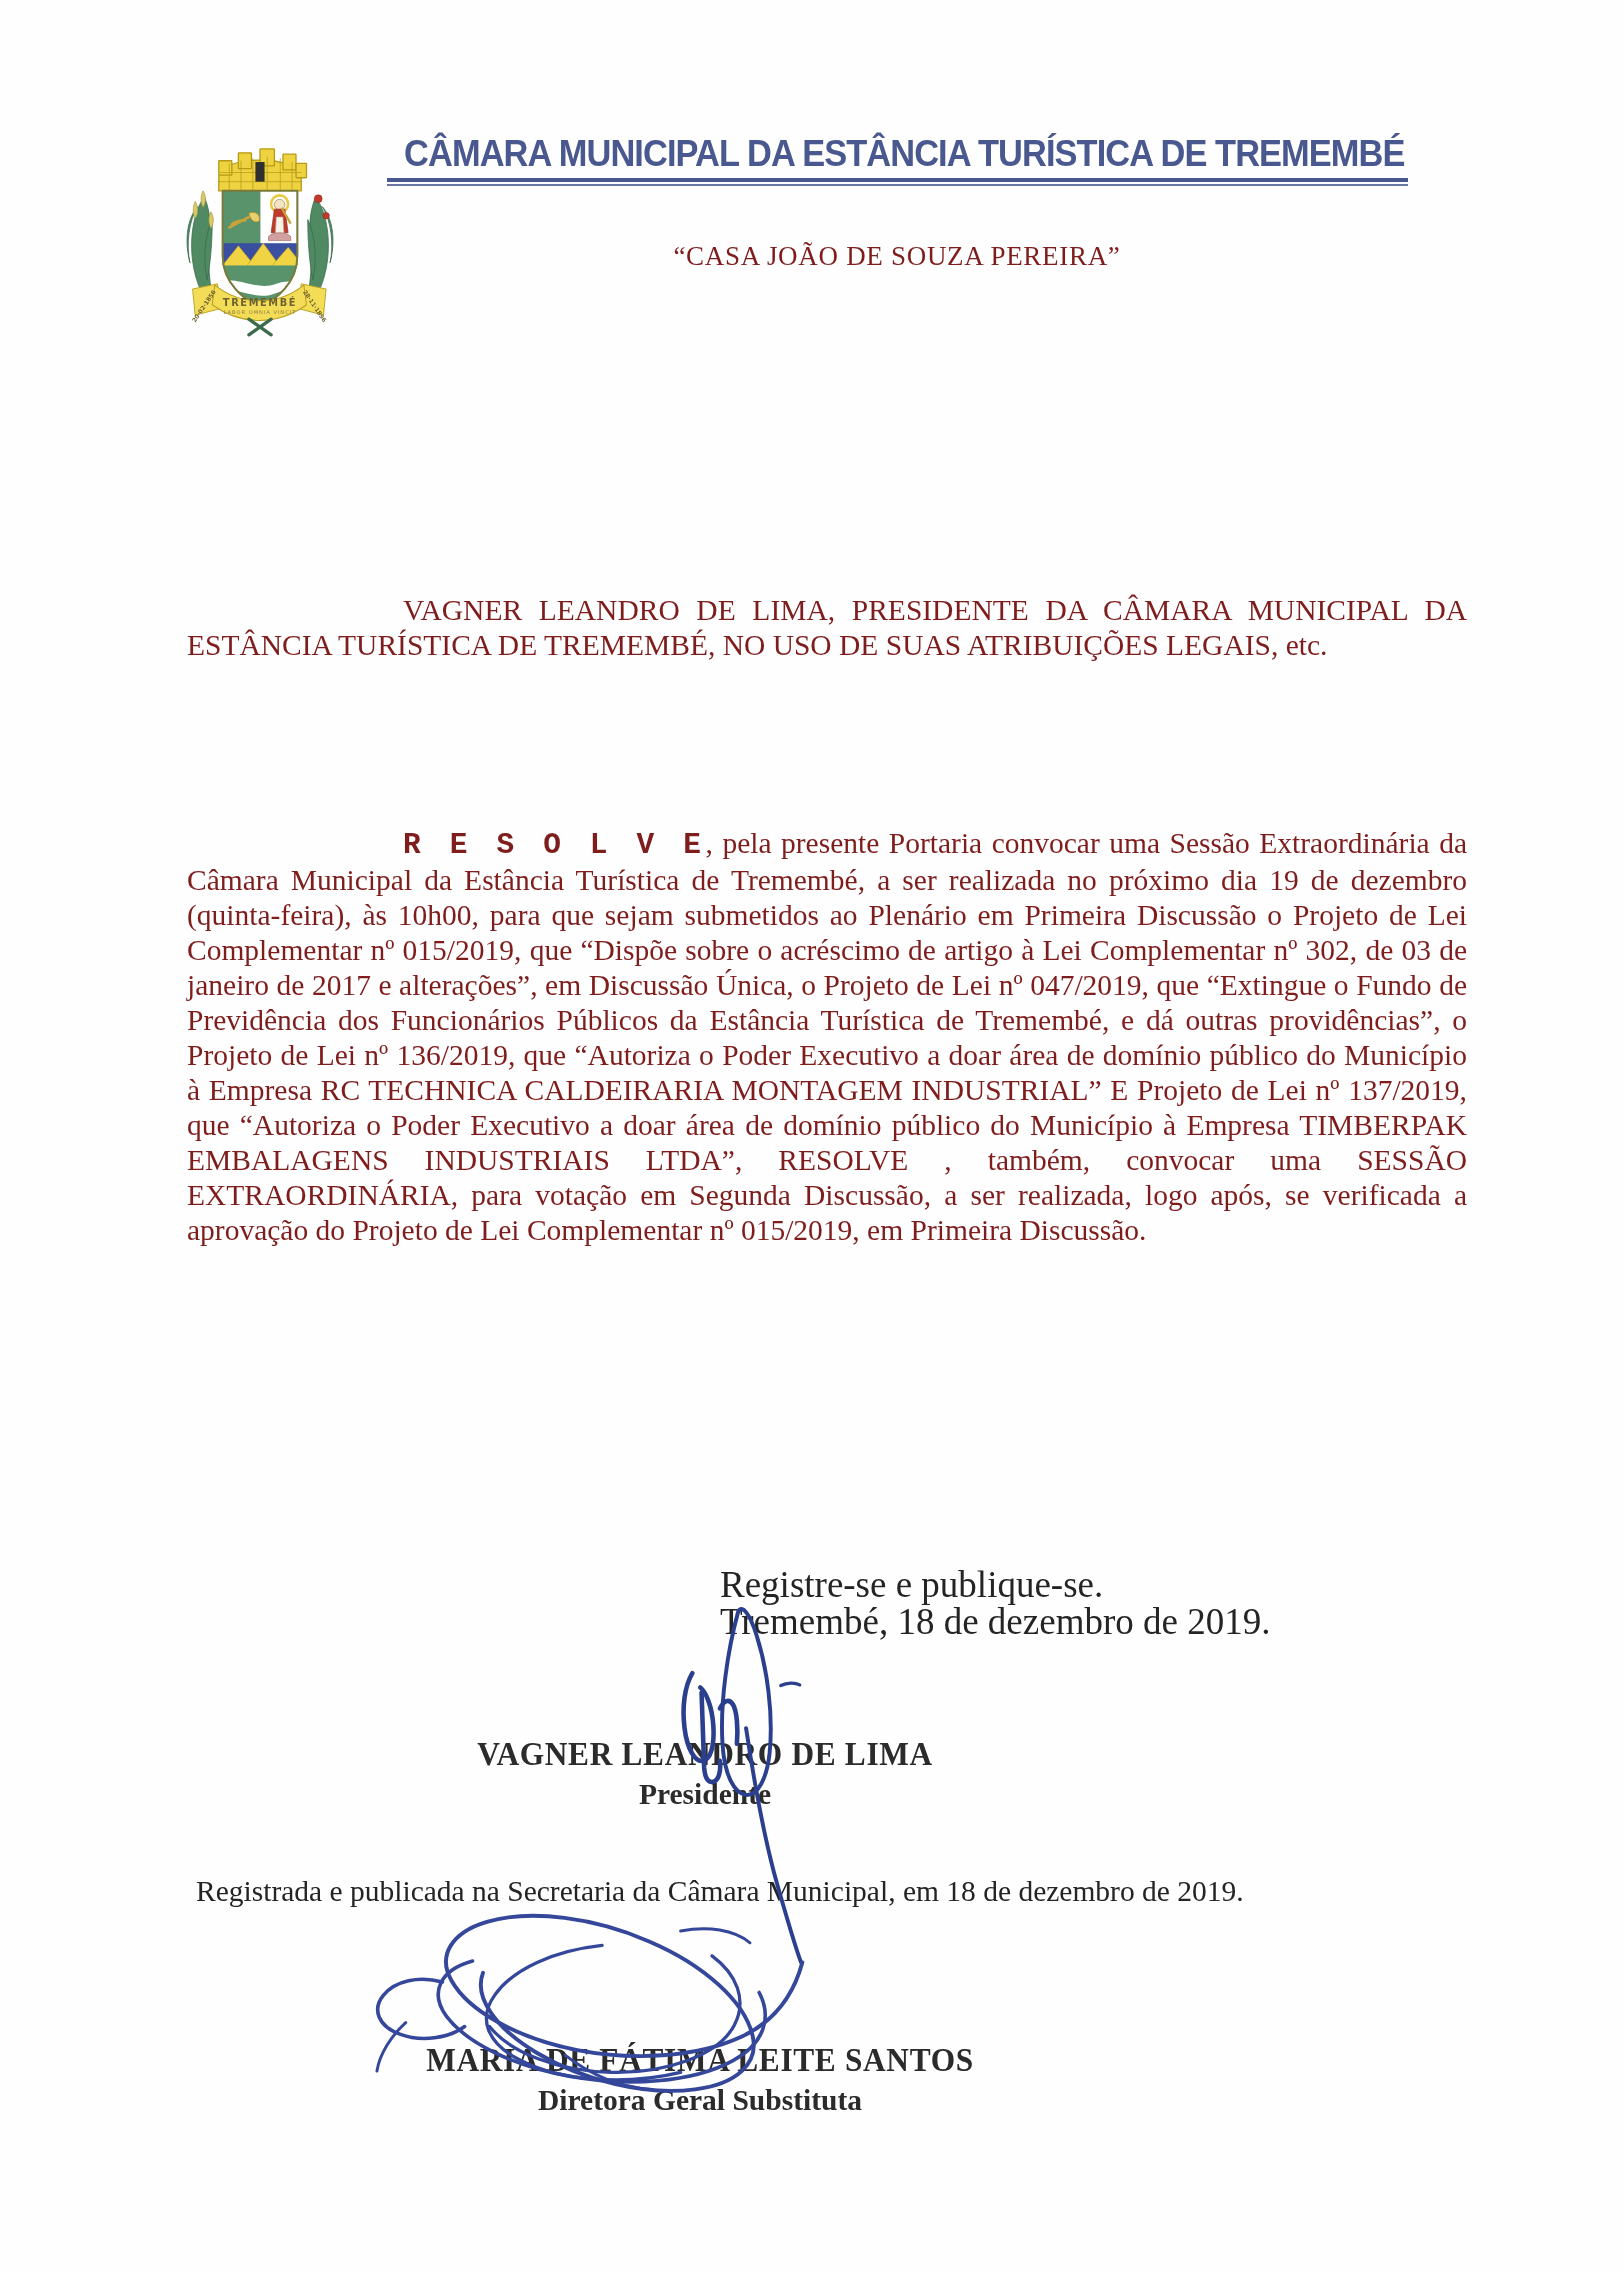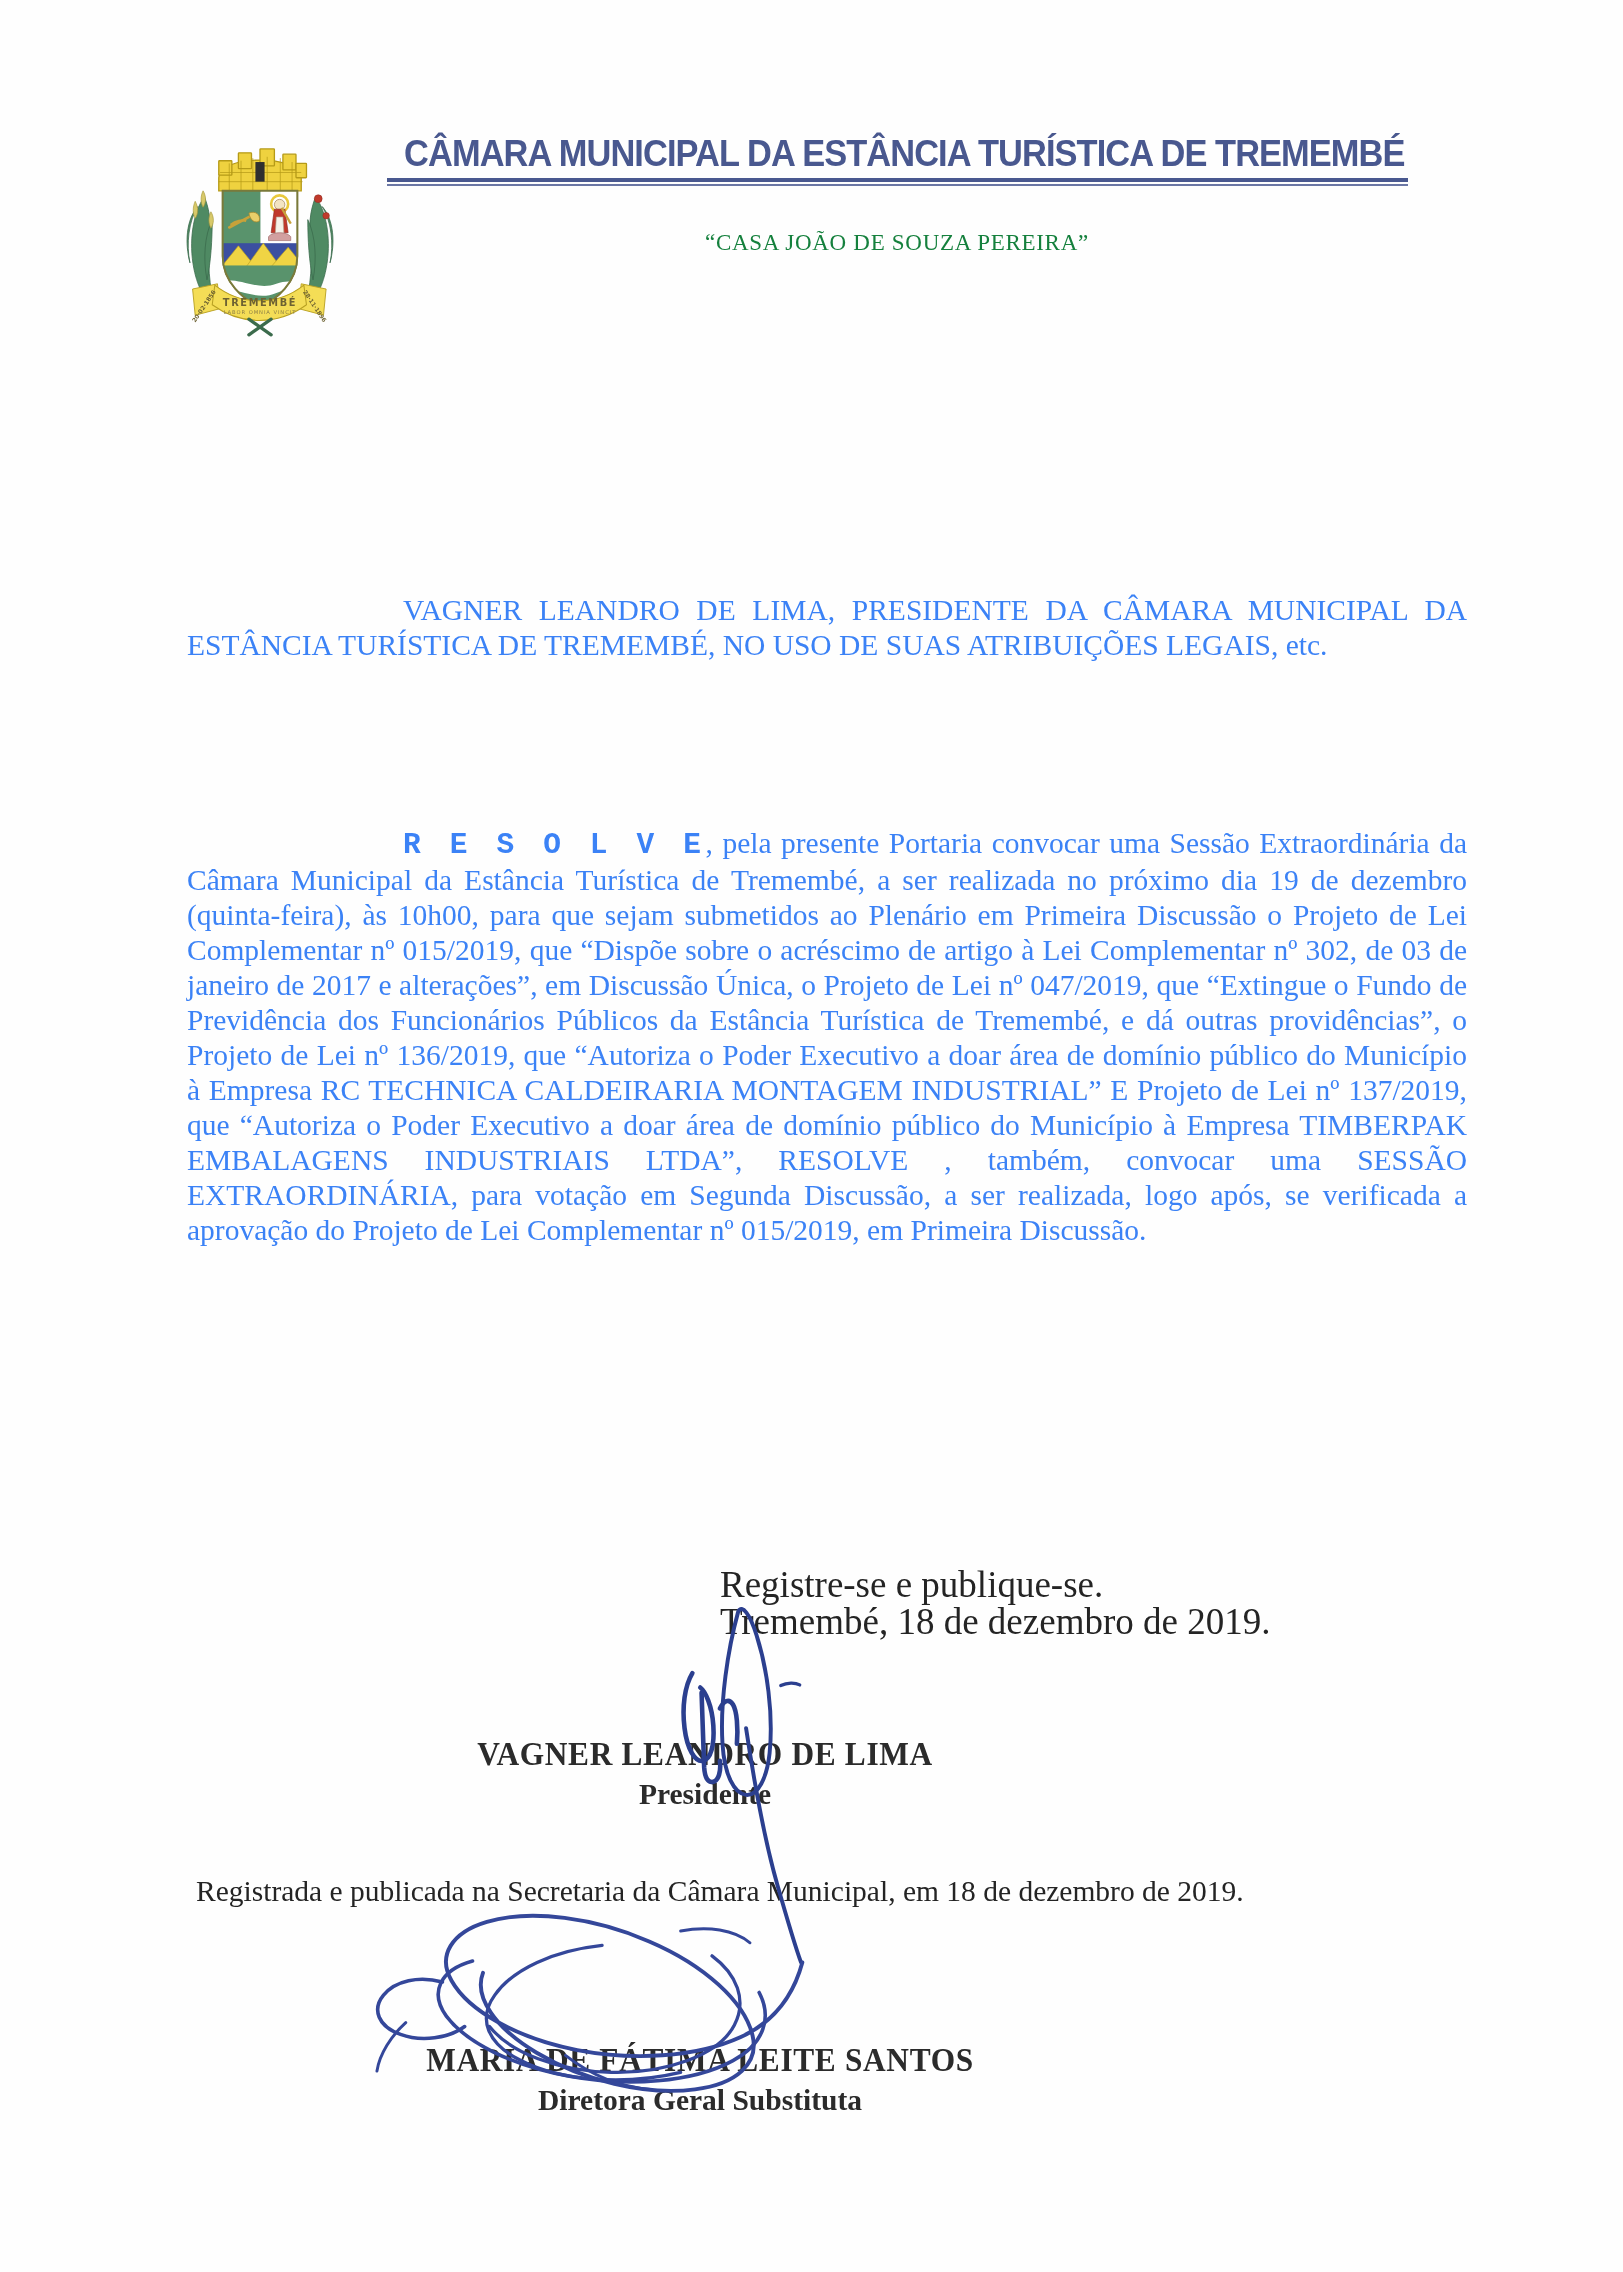--- a/index.html
+++ b/index.html
@@ -65,25 +65,25 @@
     background: #49588f;
   }
   .org-rule-2 {
     margin: 2px auto 0;
     width: 1021px;
     height: 2px;
     background: #6b77a5;
   }
 
   .org-subtitle {
-    margin-top: 44px;
+    margin-top: 55px;
     font-family: "Liberation Serif", "DejaVu Serif", serif;
-    font-size: 23px;
+    font-size: 27px;
     letter-spacing: 0.7px;
-    color: #15803d;
+    color: #7f1d1d;
     white-space: nowrap;
   }
 
   
   .doc-title-wrap {
     position: absolute;
     left: 0;
     top: 495px;
     width: 1623px;
     text-align: center;
@@ -104,21 +104,21 @@
 
   
   .body-block {
     position: absolute;
     left: 187px;
     width: 1280px;
     font-size: 29.5px;
     line-height: 35px;
     text-align: justify;
     text-justify: inter-word;
-    color: #3b82f6;
+    color: #7f1d1d;
   }
   .body-block p {
     margin: 0;
   }
   .indent {
     display: inline-block;
     width: 216px;
   }
   .preamble { top: 593px; }
   .resolve  { top: 826px; }

